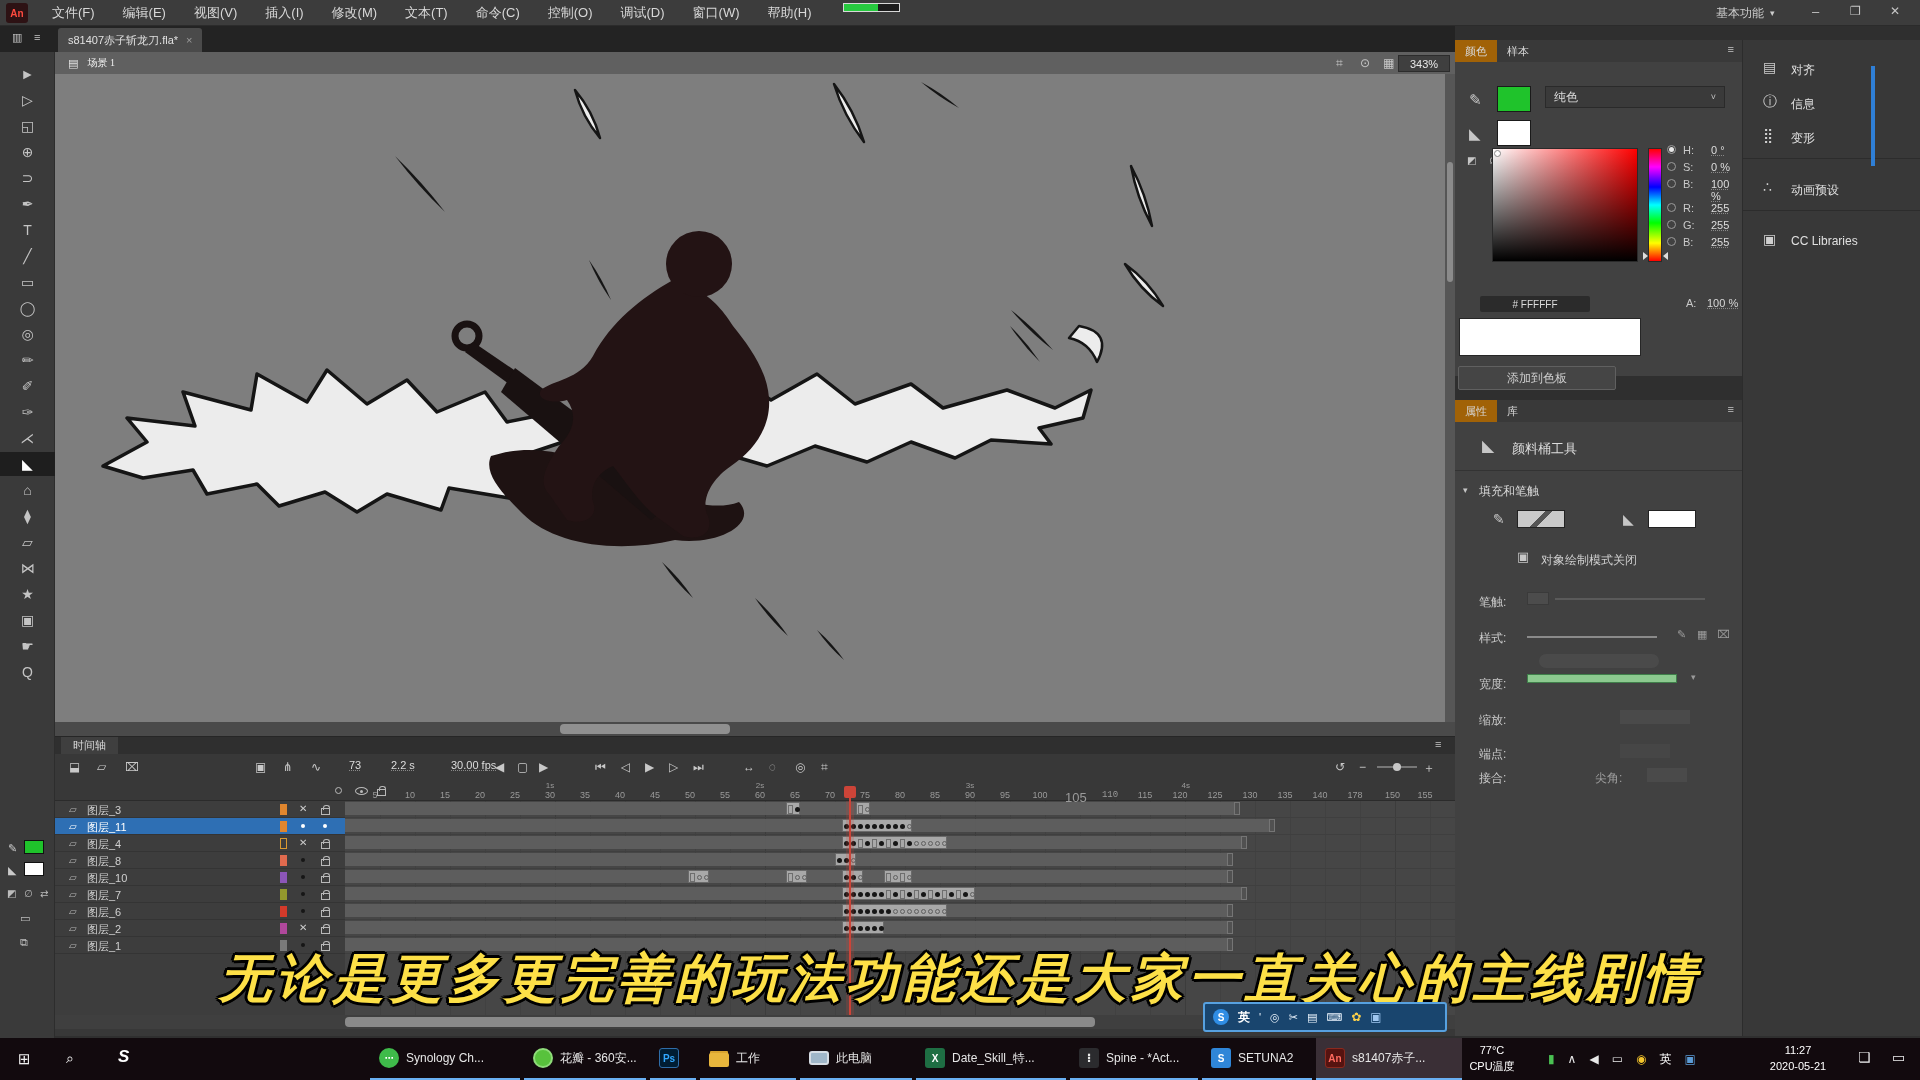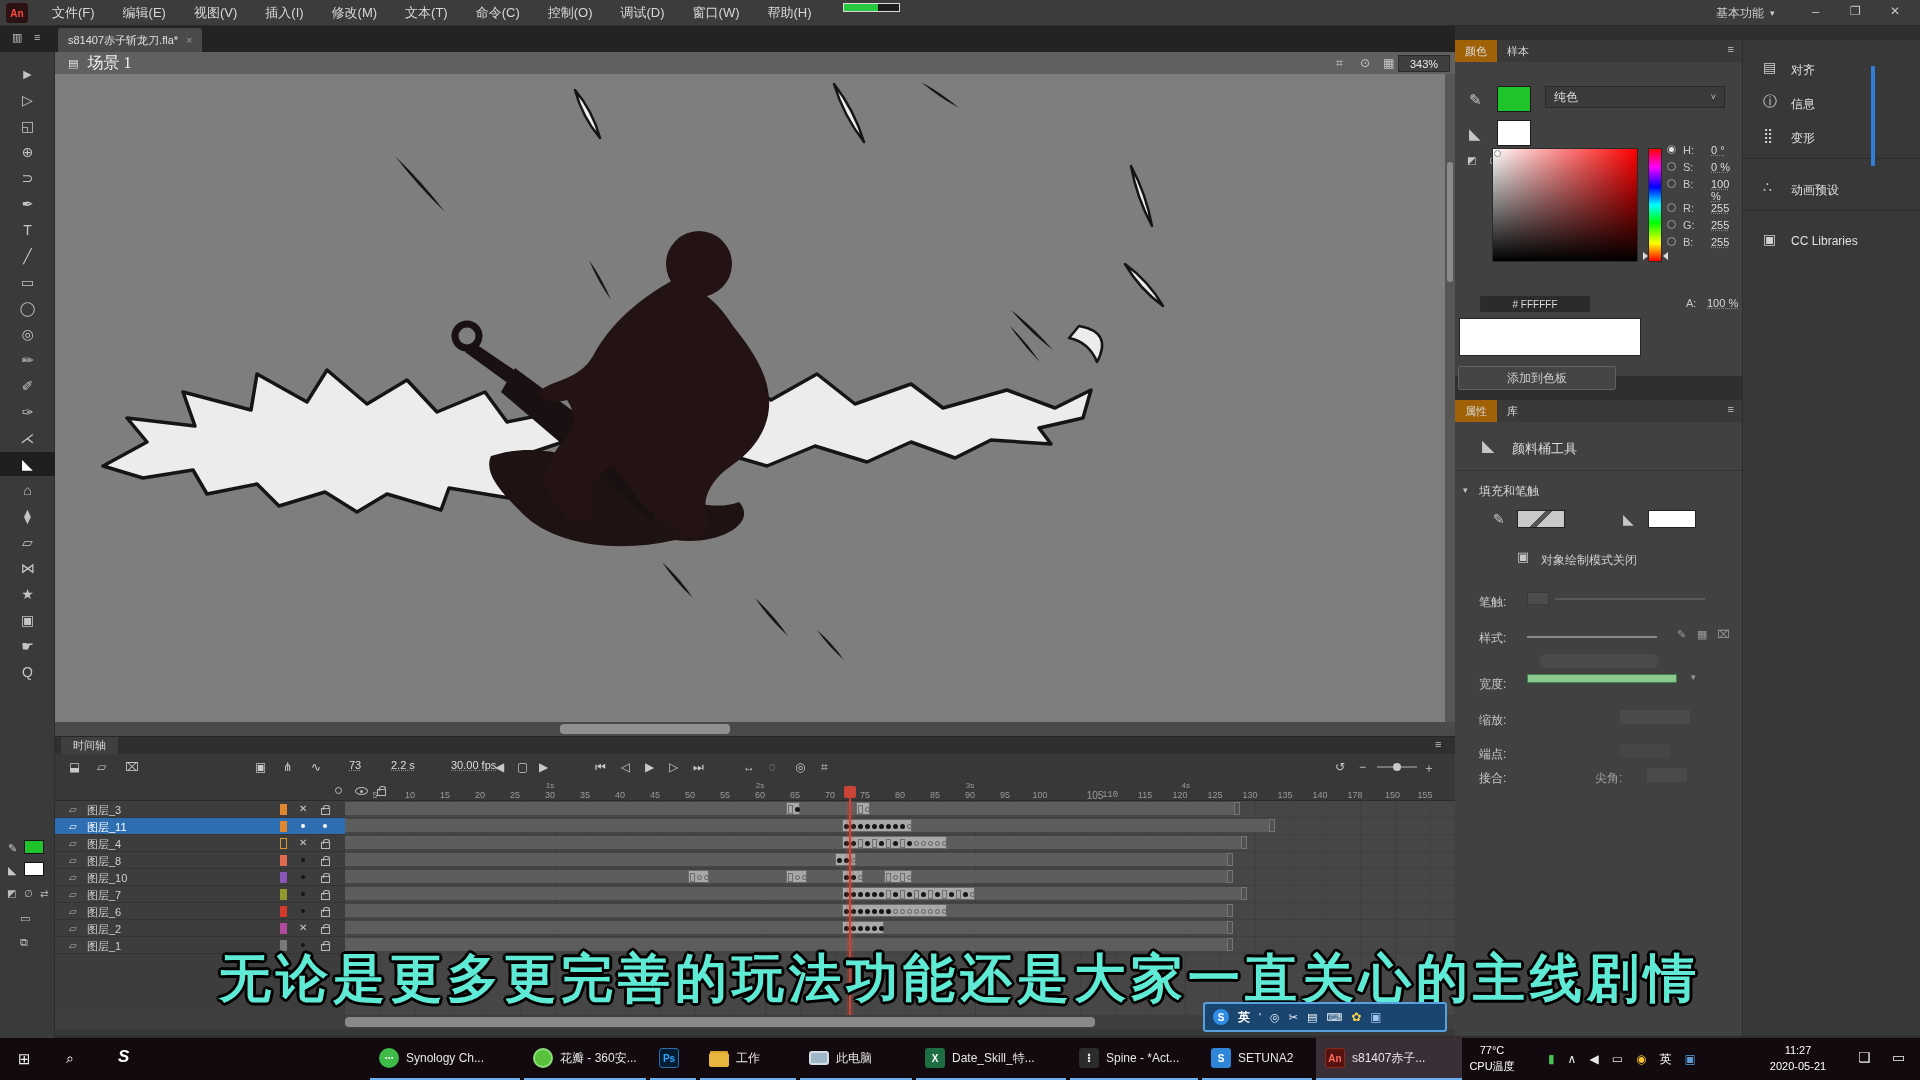--- a/index.html
+++ b/index.html
@@ -17,22 +17,22 @@
   .tool-slot.selected{background:#1e1e1e;color:#fff;}
   .lockicon{position:relative;width:9px;height:7px;border:1px solid #b9b9b9;margin-top:4px;}
   .lockicon::before{content:"";position:absolute;left:1px;top:-4px;width:5px;height:4px;border:1px solid #b9b9b9;border-bottom:none;border-radius:3px 3px 0 0;}
   .eyeicon{position:relative;width:13px;height:8px;border:1px solid #b9b9b9;border-radius:50%;}
   .eyeicon::before{content:"";position:absolute;left:4px;top:2px;width:3px;height:3px;background:#b9b9b9;border-radius:50%;}
   .kdot{position:absolute;top:4px;width:5px;height:5px;border-radius:50%;background:#161616;}
   .odot{position:absolute;top:4px;width:5px;height:5px;border-radius:50%;border:1px solid #5f5f5f;}
   .fbox{position:absolute;top:2px;width:5px;height:9px;border:1px solid #6e6e6e;}
   .tb-app{position:absolute;top:0;height:42px;display:flex;align-items:center;gap:7px;padding:0 9px;border-bottom:2px solid #6ab0f3;color:#e6e6e6;font-size:12px;white-space:nowrap;overflow:hidden;}
   .tb-ico{width:20px;height:20px;flex:0 0 auto;display:flex;align-items:center;justify-content:center;font-size:10px;font-weight:bold;border-radius:3px;}
-  .subtitle{color:#5eead4;font-weight:bold;font-size:52px;letter-spacing:5px;white-space:nowrap;
-    text-shadow:-3px 0 #000,3px 0 #000,0 -3px #000,0 3px #000,-2px -2px #000,2px 2px #000,-2px 2px #000,2px -2px #000;}
+  .subtitle{color:#fde047;font-weight:bold;font-size:52px;letter-spacing:5px;white-space:nowrap;
+    text-shadow:-3px 0 #000,3px 0 #000,0 -3px #000,0 3px #000,-2px -2px #000,2px 2px #000,-2px 2px #000,2px -2px #000;font-style:italic;}
   .radio{width:9px;height:9px;border:1px solid #9a9a9a;border-radius:50%;position:absolute;}
   .radio.sel::before{content:"";position:absolute;left:1px;top:1px;width:5px;height:5px;border-radius:50%;background:#e8e8e8;}
 </style>
 </head>
 <body>
 
 <div id="root">
 
   <div class="abs" style="left:0;top:0;width:1920px;height:26px;background:#3c3c3c;border-bottom:1px solid #2b2b2b;">
     <div class="abs" style="left:6px;top:3px;width:22px;height:20px;background:#2d1214;border-radius:3px;color:#ff4a3f;font-size:10px;font-weight:bold;display:flex;align-items:center;justify-content:center;">An</div>
@@ -101,21 +101,21 @@
       <div style="position: absolute; left: 24px; top: 810px; width: 20px; height: 14px; border: 1px solid rgb(17, 17, 17); background: rgb(255, 255, 255);"></div>
       <div style="position: absolute; left: 7px; top: 836px; font-size: 10px; color: rgb(187, 187, 187);">◩</div>
       <div style="position: absolute; left: 24px; top: 836px; font-size: 10px; color: rgb(187, 187, 187);">∅</div>
       <div style="position: absolute; left: 40px; top: 836px; font-size: 10px; color: rgb(187, 187, 187);">⇄</div>
       <div style="position: absolute; left: 20px; top: 860px; font-size: 11px; color: rgb(187, 187, 187);">▭</div>
       <div style="position: absolute; left: 20px; top: 884px; font-size: 11px; color: rgb(187, 187, 187);">⧉</div>
     </div>
 
   <div class="abs" style="left:55px;top:52px;width:1400px;height:22px;background:#606060;display:flex;align-items:center;">
     <span class="glyph" style="margin-left:13px;font-size:11px;color:#e3e3e3;">▤</span>
-    <span style="margin-left:9px;color:#f0f0f0;font-size:16px;font-family:Liberation Serif, serif;">场景 1</span>
+    <span style="margin-left:9px;color:#f0f0f0;font-size:10px;font-family:Liberation Serif, serif;">场景 1</span>
     <span class="glyph" style="position:absolute;left:1281px;font-size:12px;">⌗</span>
     <span class="glyph" style="position:absolute;left:1305px;font-size:12px;">⊙</span>
     <span class="glyph" style="position:absolute;left:1328px;font-size:12px;">▦</span>
     <div style="position:absolute;left:1343px;top:3px;width:52px;height:17px;background:#3f3f3f;border:1px solid #2c2c2c;color:#e8e8e8;font-size:11px;display:flex;align-items:center;justify-content:center;">343%</div>
   </div>
 
   <div class="abs" style="left:55px;top:74px;width:1400px;height:648px;background:#7e7e7e;overflow:hidden;">
     <svg id="stage-svg" width="1400" height="648" viewBox="0 0 1400 648">
         <path d="M 48,392 L 92,368 L 72,344 L 140,352 L 128,318 L 196,336 L 202,300 L 252,328 L 272,296 L 312,330 L 352,306 L 382,338 L 430,318 L 452,348 L 512,336 L 532,360 L 472,380 L 502,398 L 442,404 L 454,424 L 394,414 L 386,436 L 332,420 L 302,438 L 270,418 L 224,432 L 202,410 L 152,420 L 138,396 L 88,404 Z" fill="#ececec" stroke="#151515" stroke-width="3.5" stroke-linejoin="round"></path>
         <path d="M 520,368 L 586,340 L 568,310 L 640,330 L 668,296 L 716,326 L 762,300 L 800,330 L 856,310 L 888,334 L 952,316 L 1000,334 L 1036,316 L 1028,344 L 984,354 L 996,370 L 936,366 L 900,384 L 856,368 L 812,388 L 760,372 L 712,392 L 664,378 L 620,396 L 574,384 Z" fill="#ececec" stroke="#151515" stroke-width="3.5" stroke-linejoin="round"></path>
@@ -229,21 +229,21 @@
         <div style="position: absolute; left: 660px; top: 9px; width: 20px; text-align: center; font-size: 9px; color: rgb(154, 154, 154);">55</div>
         <div style="position: absolute; left: 695px; top: 9px; width: 20px; text-align: center; font-size: 9px; color: rgb(154, 154, 154);">60</div>
         <div style="position: absolute; left: 730px; top: 9px; width: 20px; text-align: center; font-size: 9px; color: rgb(154, 154, 154);">65</div>
         <div style="position: absolute; left: 765px; top: 9px; width: 20px; text-align: center; font-size: 9px; color: rgb(154, 154, 154);">70</div>
         <div style="position: absolute; left: 800px; top: 9px; width: 20px; text-align: center; font-size: 9px; color: rgb(154, 154, 154);">75</div>
         <div style="position: absolute; left: 835px; top: 9px; width: 20px; text-align: center; font-size: 9px; color: rgb(154, 154, 154);">80</div>
         <div style="position: absolute; left: 870px; top: 9px; width: 20px; text-align: center; font-size: 9px; color: rgb(154, 154, 154);">85</div>
         <div style="position: absolute; left: 905px; top: 9px; width: 20px; text-align: center; font-size: 9px; color: rgb(154, 154, 154);">90</div>
         <div style="position: absolute; left: 940px; top: 9px; width: 20px; text-align: center; font-size: 9px; color: rgb(154, 154, 154);">95</div>
         <div style="position: absolute; left: 975px; top: 9px; width: 20px; text-align: center; font-size: 9px; color: rgb(154, 154, 154);">100</div>
-        <div style="position: absolute; left: 1010px; top: 9px; width: 20px; text-align: center; font-size: 10px; color: rgb(154, 154, 154); margin-left: 20px;">105</div>
+        <div style="position: absolute; left: 1010px; top: 9px; width: 20px; text-align: center; font-size: 13px; color: rgb(154, 154, 154);">105</div>
         <div style="position: absolute; left: 1045px; top: 9px; width: 20px; text-align: center; font-size: 9px; color: rgb(154, 154, 154); font-family: Liberation Mono, monospace;">110</div>
         <div style="position: absolute; left: 1080px; top: 9px; width: 20px; text-align: center; font-size: 9px; color: rgb(154, 154, 154);">115</div>
         <div style="position: absolute; left: 1115px; top: 9px; width: 20px; text-align: center; font-size: 9px; color: rgb(154, 154, 154);">120</div>
         <div style="position: absolute; left: 1150px; top: 9px; width: 20px; text-align: center; font-size: 9px; color: rgb(154, 154, 154);">125</div>
         <div style="position: absolute; left: 1185px; top: 9px; width: 20px; text-align: center; font-size: 9px; color: rgb(154, 154, 154);">130</div>
         <div style="position: absolute; left: 1220px; top: 9px; width: 20px; text-align: center; font-size: 9px; color: rgb(154, 154, 154);">135</div>
         <div style="position: absolute; left: 1255px; top: 9px; width: 20px; text-align: center; font-size: 9px; color: rgb(154, 154, 154);">140</div>
         <div style="position: absolute; left: 1290px; top: 9px; width: 20px; text-align: center; font-size: 9px; color: rgb(154, 154, 154);">178</div>
         <div style="position: absolute; left: 1325px; top: 9px; width: 20px; text-align: right; font-size: 9px; color: rgb(154, 154, 154);">150</div>
         <div style="position: absolute; left: 1360px; top: 9px; width: 20px; text-align: center; font-size: 9px; color: rgb(154, 154, 154);">155</div>

